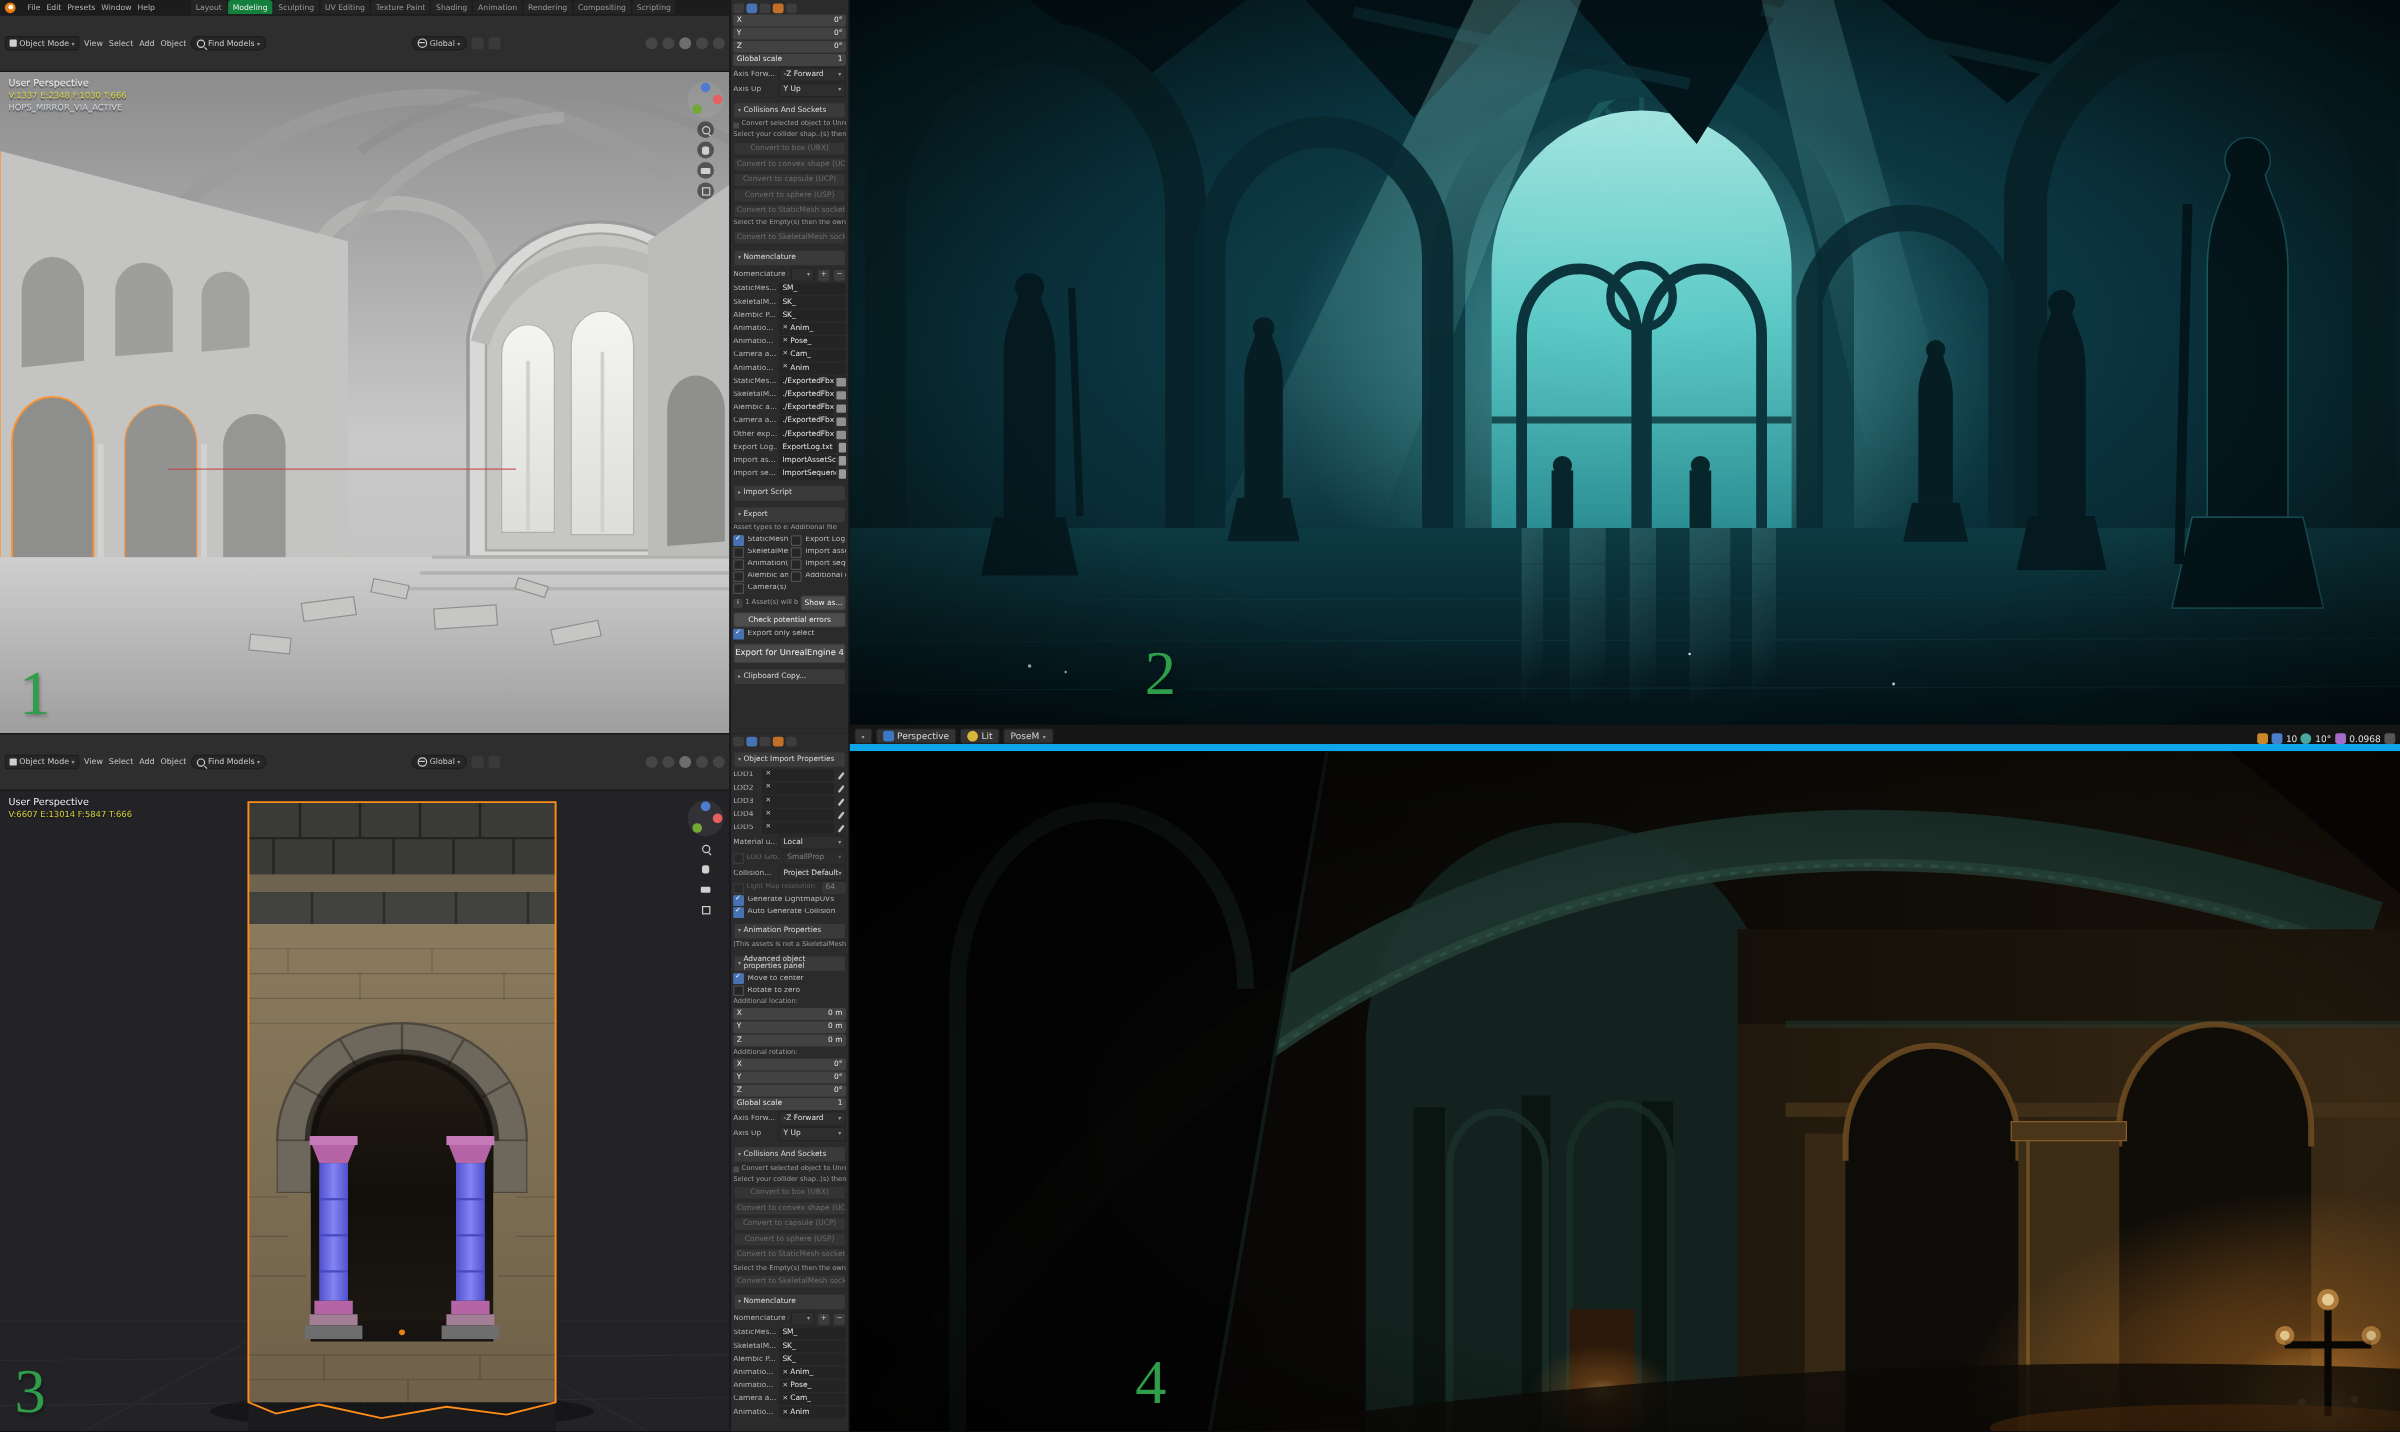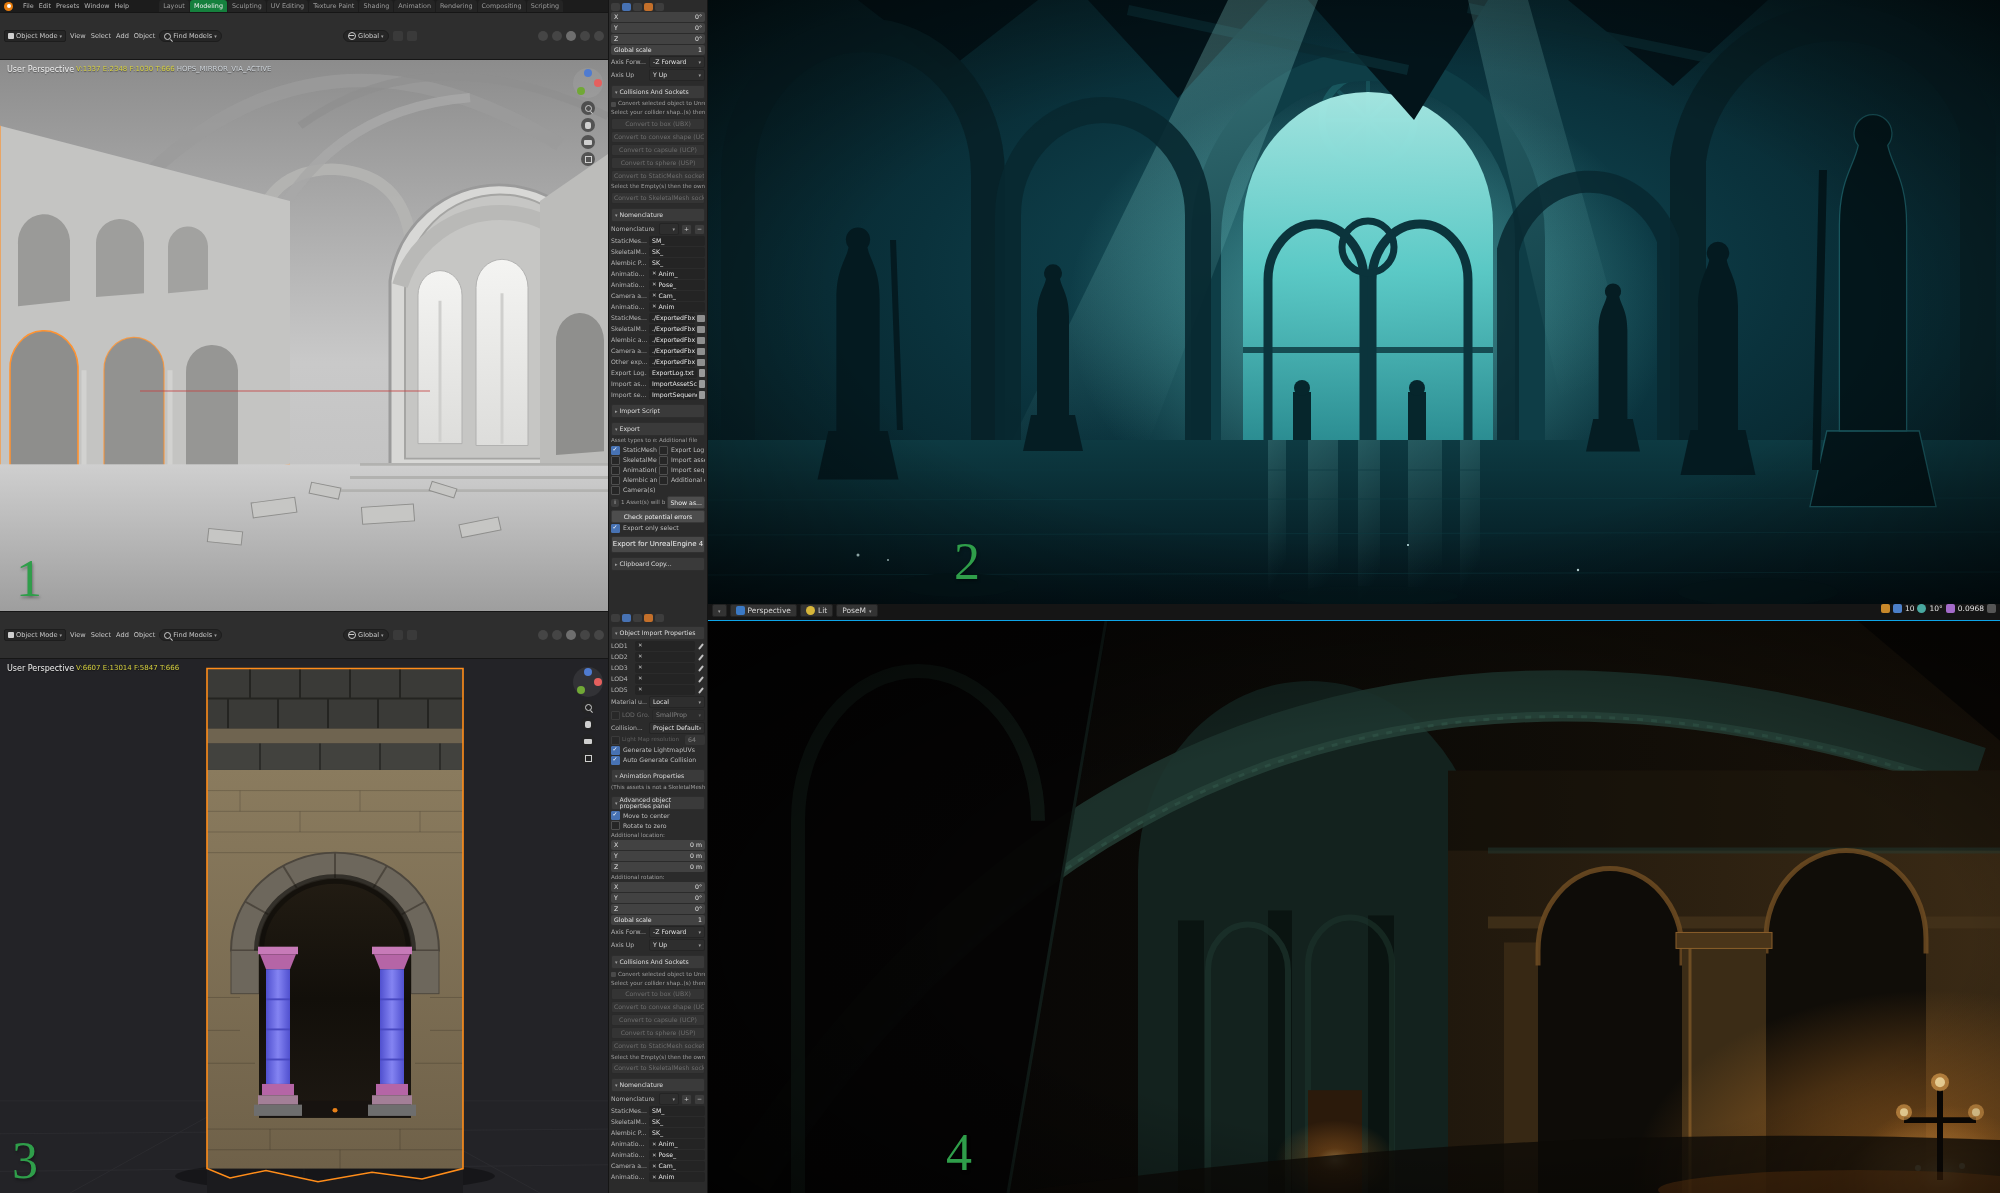--- a/index.html
+++ b/index.html
@@ -35,21 +35,21 @@
   .hico.round{border-radius:50%;background:#454545}
   .hico.active{background:#6e6e6e}
   .icon-mag{width:5px;height:5px;border:1px solid #cdcdcd;border-radius:50%;position:relative;flex:none}
   .icon-mag::after{content:"";position:absolute;right:-2.5px;bottom:-2px;width:3px;height:1px;background:#cdcdcd;transform:rotate(45deg)}
   .icon-globe{width:6px;height:6px;border:1px solid #cdcdcd;border-radius:50%;position:relative;flex:none}
   .icon-globe::after{content:"";position:absolute;left:0;top:2px;width:5px;height:1px;background:#cdcdcd}
 
   
   .vp{position:relative;flex:1;overflow:hidden;width:100%;height:100%}
   .vp svg{position:absolute;left:0;top:0;width:100%;height:100%}
-  .vp-overlay{position:absolute;left:7px;top:5px;display:flex;flex-direction:row;gap:2px;pointer-events:none}
+  .vp-overlay{position:absolute;left:7px;top:5px;display:flex;flex-direction:column;gap:2px;pointer-events:none}
   .vp-view{font-size:8px;color:#f0f0f0;text-shadow:0 1px 1px rgba(0,0,0,.45)}
   .vp-stats{font-size:7px;color:#d8d23f;text-shadow:0 1px 1px rgba(0,0,0,.5)}
   .vp-status{font-size:7px;color:#ced4da;text-shadow:0 1px 1px rgba(0,0,0,.5)}
   .quad-num{position:absolute;font-family:"Liberation Serif","DejaVu Serif",serif;font-size:52px;
             color:#2f9e4a;text-shadow:1px 2px 3px rgba(0,0,0,.35);line-height:1}
   .vp-gizmos{position:absolute;right:5px;top:8px;display:flex;flex-direction:column;align-items:center;gap:3px}
   .navball{width:30px;height:30px;border-radius:50%;background:rgba(255,255,255,.07);position:relative}
   .nb{position:absolute;width:8px;height:8px;border-radius:50%}
   .nb.x{background:#e5605e;right:1px;top:11px}
   .nb.y{background:#71a836;left:4px;bottom:3px}
@@ -106,21 +106,21 @@
   .col{flex:1;display:flex;flex-direction:column;gap:1px;min-width:0}
   .clabel{white-space:nowrap;overflow:hidden}
   .info-i{width:8px;height:8px;border-radius:2px;background:#3d3d3d;color:#cfcfcf;display:flex;
           align-items:center;justify-content:center;font-size:5.5px;flex:none}
   .info-i::after{content:"i"}
   .export-big{min-height:15px;line-height:15px;font-size:7px;background:#484848;border:1px solid #303030;
               border-radius:2px;color:#f0f0f0;text-align:center;margin-top:2px}
   .dim{opacity:.45}
 
   
-  .ue-toolbar{height:16px;background:#151515;border-bottom:1px solid #0ea5e9;display:flex;align-items:flex-start;
+  .ue-toolbar{height:16px;background:#151515;border-bottom:6px solid #0ea5e9;display:flex;align-items:flex-end;
               gap:3px;padding:0 4px;font-size:7.5px;color:#cfcfcf;flex:none}
   .ue-btn{display:flex;align-items:center;gap:3px;background:#333;border:1px solid #222;border-radius:2px;
           padding:1px 5px;color:#d6d6d6;font-size:7.5px;font-family:inherit}
   .ue-right{margin-left:auto;display:flex;align-items:center;gap:3px}
   .ue-ic{width:9px;height:9px;border-radius:2px;flex:none}
   .ic-persp{background:#3b79c4}
   .ic-bulb{background:#d7b63a;border-radius:50%}
   .ic-loc{background:#c8882a}
   .ic-grid{background:#4b7fc9}
   .ic-rot{background:#49a8a0;border-radius:50%}

